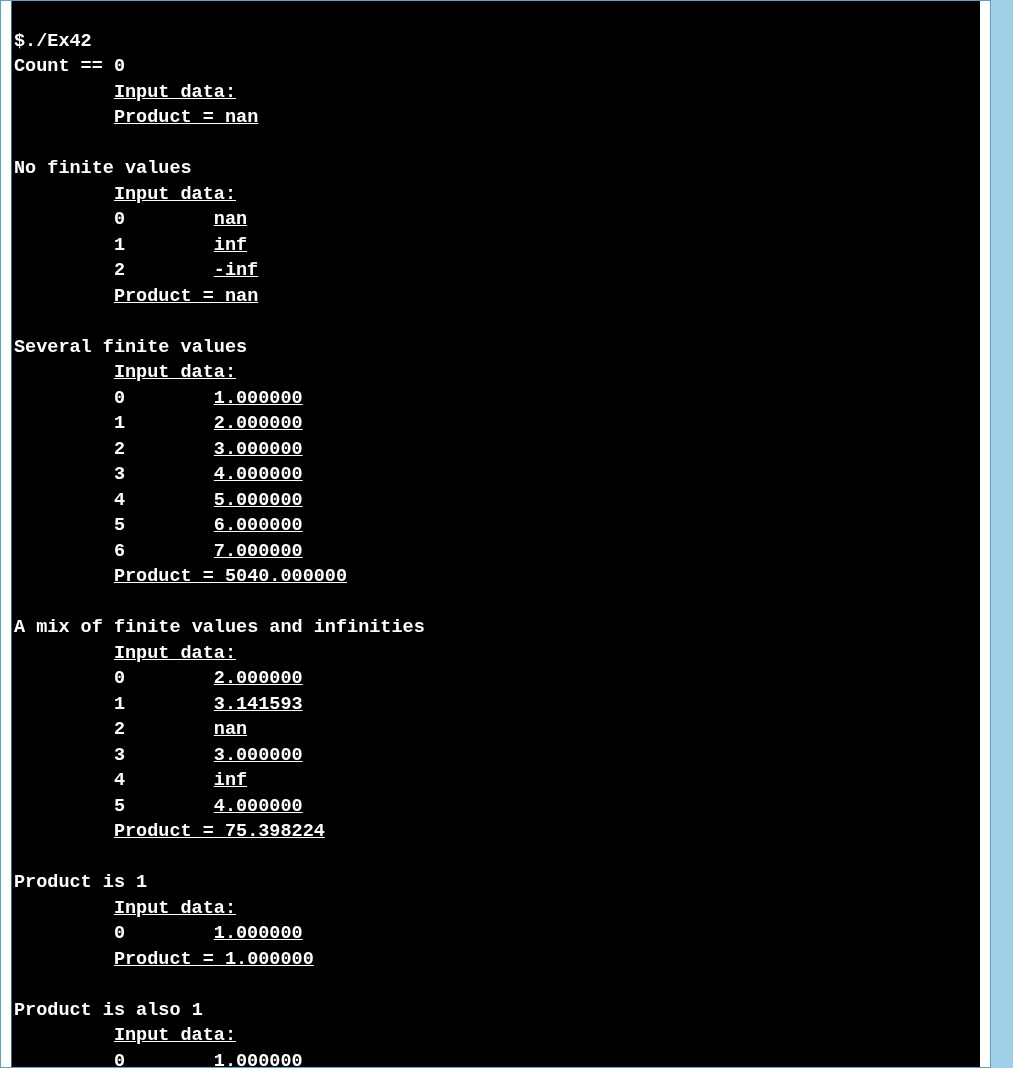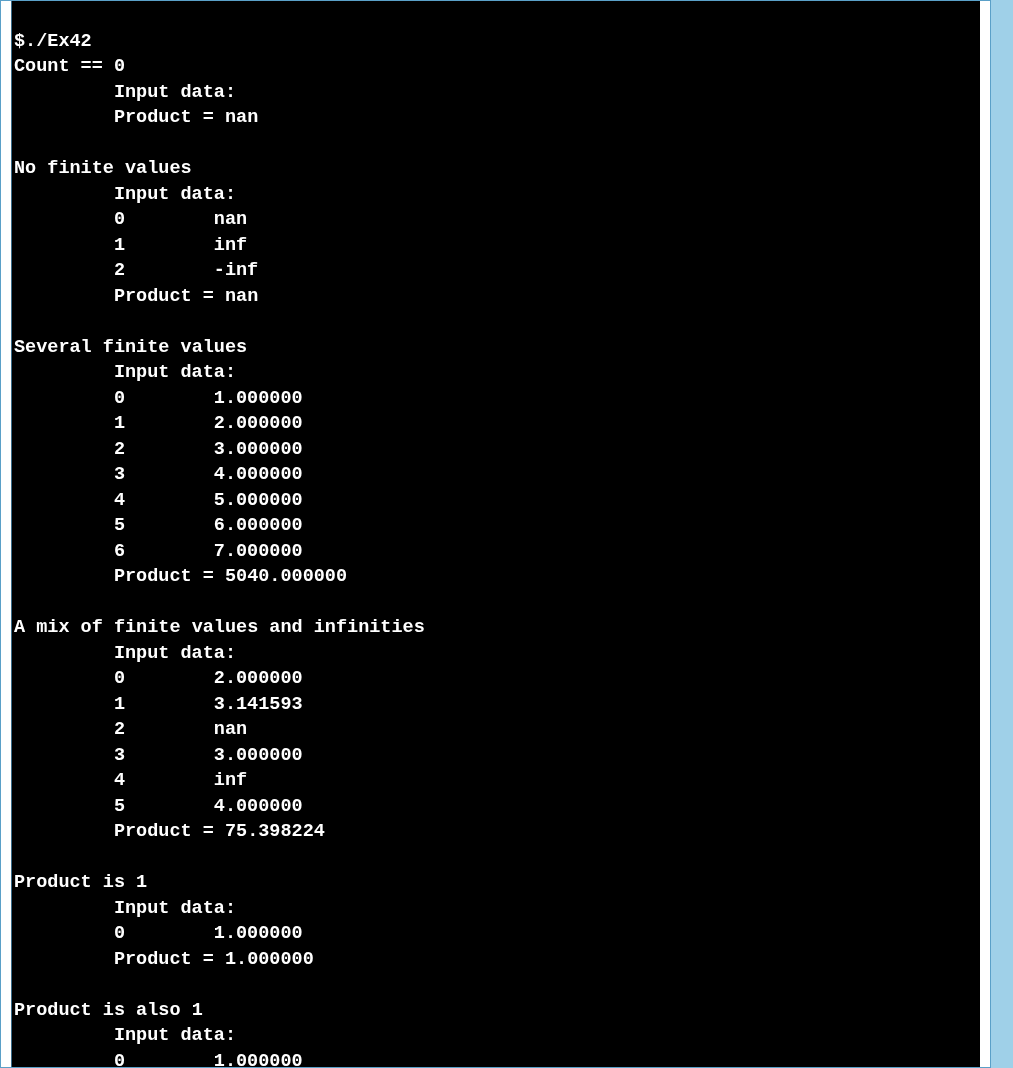--- a/index.html
+++ b/index.html
@@ -34,21 +34,21 @@
     color: #ffffff;
     border-left: 1px solid #3a6c8a;
     padding: 2px 0 0 2px;
     font-size: 18.5px;
     line-height: 25.5px;
     font-weight: bold;
     white-space: pre;
     overflow: hidden;
   }
   .line { display: block; }
-  .indent1 { padding-left: 9ch; }
+  .indent1 { padding-left: 9ch; text-decoration: underline; }
   .row .idx { display: inline-block; width: 9ch; }
 </style>
 </head>
 <body>
 
 <div class="outer">
   <div class="mid">
     <div class="terminal">
 <span class="line">$./Ex42</span><span class="line">Count == 0</span><span class="line indent1">Input data:</span><span class="line indent1"><span>Product = </span><span>nan</span></span><span class="line"> </span><span class="line">No finite values</span><span class="line indent1">Input data:</span><span class="line indent1 row"><span class="idx">0</span><span>nan</span></span><span class="line indent1 row"><span class="idx">1</span><span>inf</span></span><span class="line indent1 row"><span class="idx">2</span><span>-inf</span></span><span class="line indent1"><span>Product = </span><span>nan</span></span><span class="line"> </span><span class="line">Several finite values</span><span class="line indent1">Input data:</span><span class="line indent1 row"><span class="idx">0</span><span>1.000000</span></span><span class="line indent1 row"><span class="idx">1</span><span>2.000000</span></span><span class="line indent1 row"><span class="idx">2</span><span>3.000000</span></span><span class="line indent1 row"><span class="idx">3</span><span>4.000000</span></span><span class="line indent1 row"><span class="idx">4</span><span>5.000000</span></span><span class="line indent1 row"><span class="idx">5</span><span>6.000000</span></span><span class="line indent1 row"><span class="idx">6</span><span>7.000000</span></span><span class="line indent1"><span>Product = </span><span>5040.000000</span></span><span class="line"> </span><span class="line">A mix of finite values and infinities</span><span class="line indent1">Input data:</span><span class="line indent1 row"><span class="idx">0</span><span>2.000000</span></span><span class="line indent1 row"><span class="idx">1</span><span>3.141593</span></span><span class="line indent1 row"><span class="idx">2</span><span>nan</span></span><span class="line indent1 row"><span class="idx">3</span><span>3.000000</span></span><span class="line indent1 row"><span class="idx">4</span><span>inf</span></span><span class="line indent1 row"><span class="idx">5</span><span>4.000000</span></span><span class="line indent1"><span>Product = </span><span>75.398224</span></span><span class="line"> </span><span class="line">Product is 1</span><span class="line indent1">Input data:</span><span class="line indent1 row"><span class="idx">0</span><span>1.000000</span></span><span class="line indent1"><span>Product = </span><span>1.000000</span></span><span class="line"> </span><span class="line">Product is also 1</span><span class="line indent1">Input data:</span><span class="line indent1 row"><span class="idx">0</span><span>1.000000</span></span></div>
   </div>

